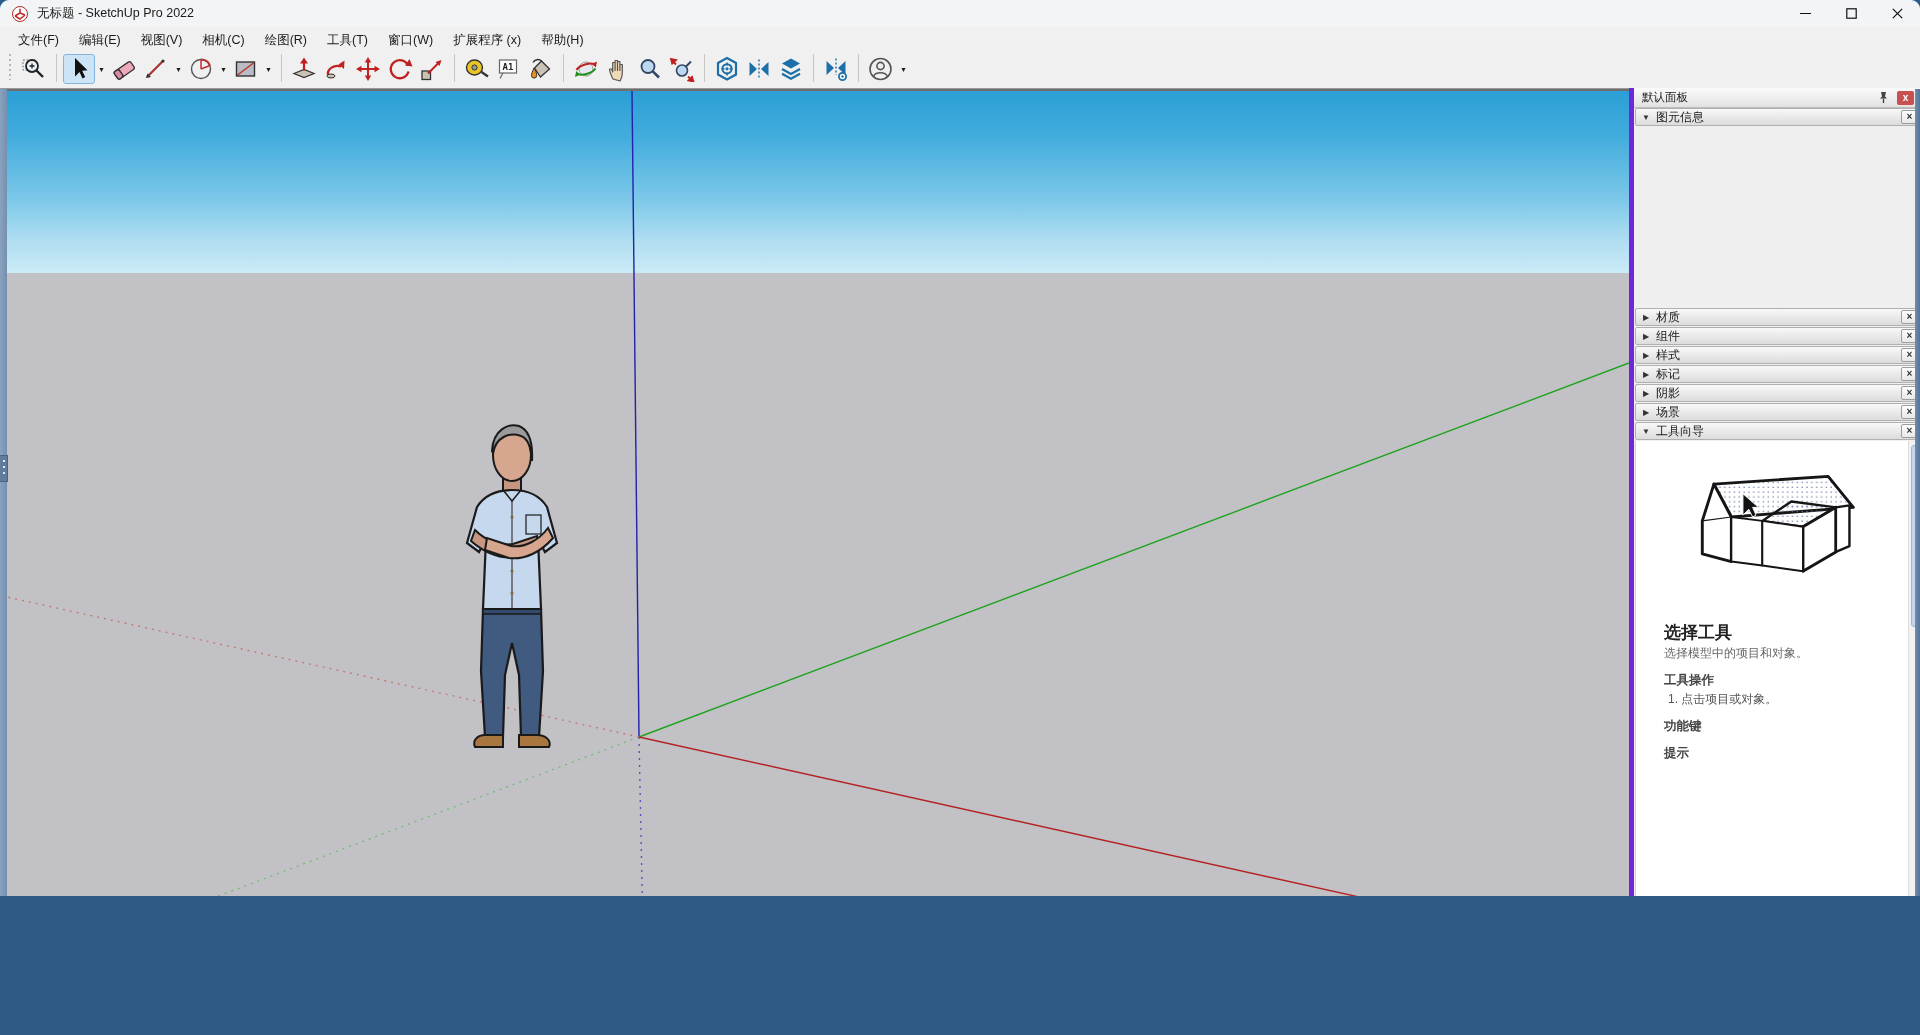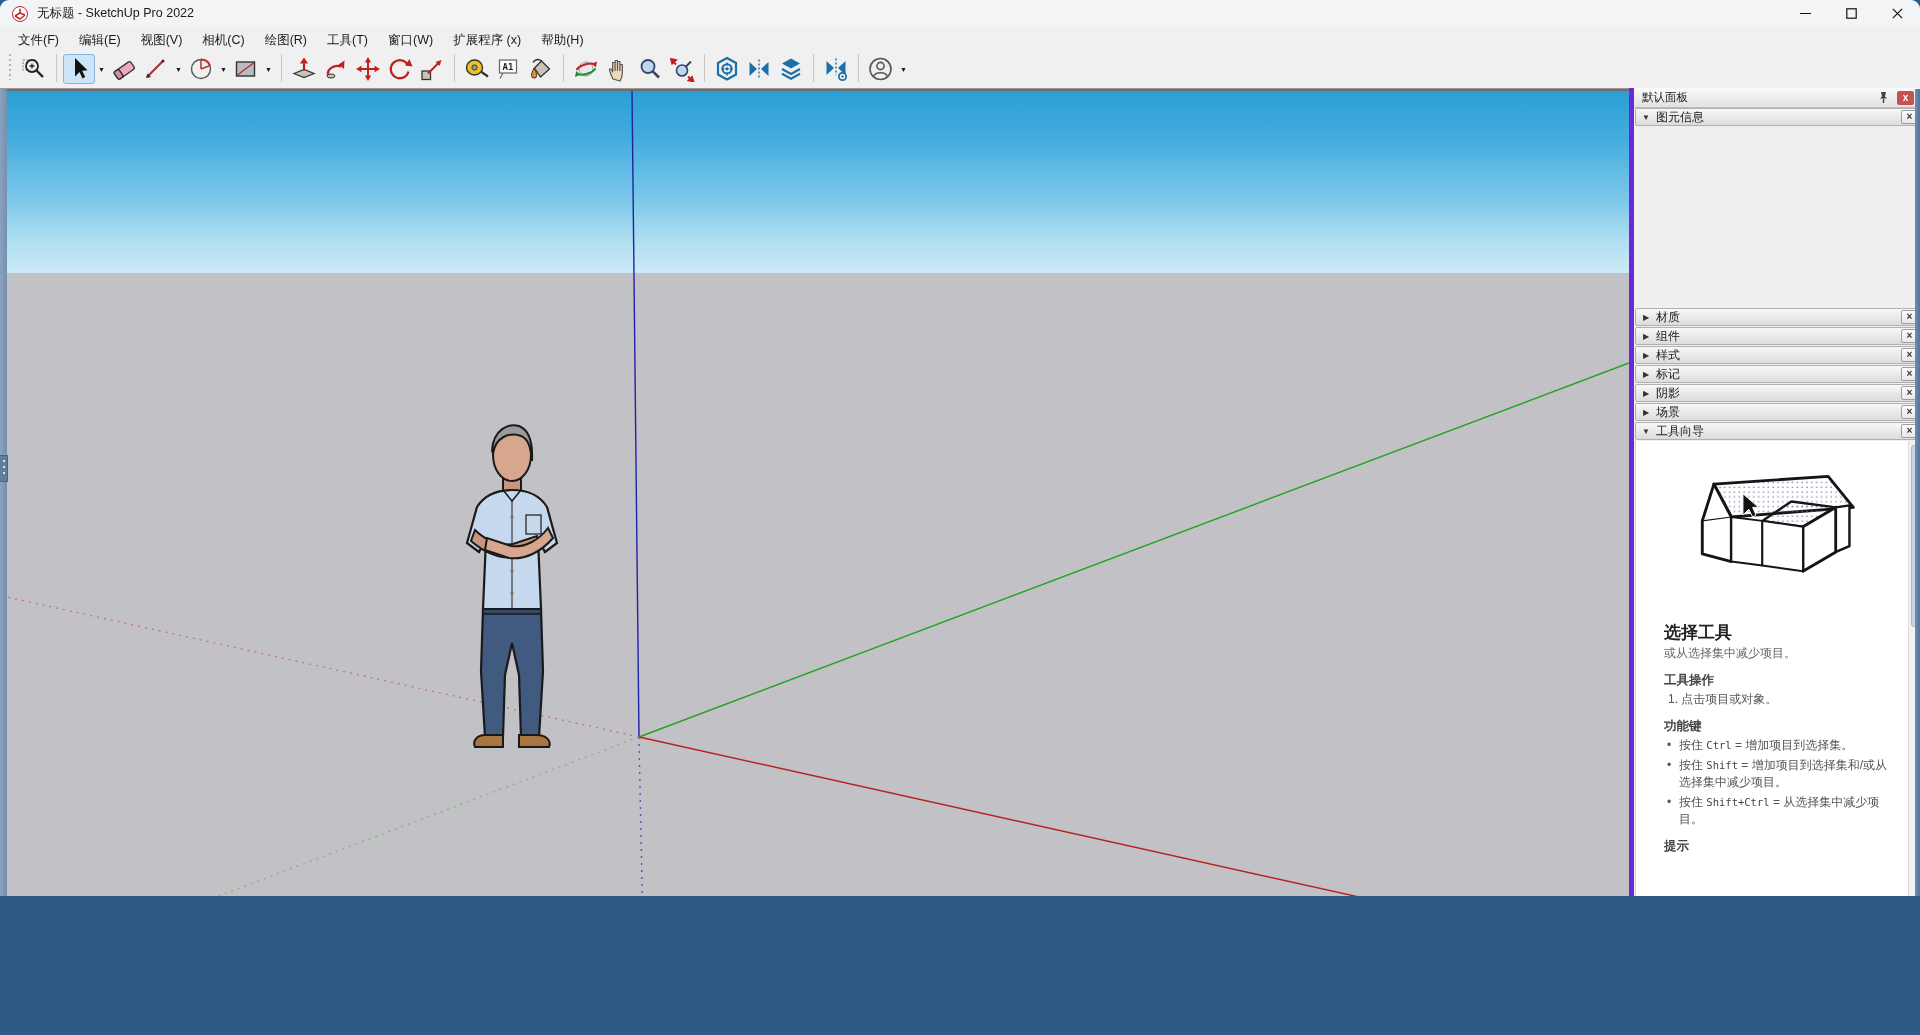--- a/index.html
+++ b/index.html
@@ -417,29 +417,24 @@
             <polygon points="196,52 210,50 210,92 196,98" stroke-width="2.5"></polygon>
             <line x1="214" y1="52" x2="210" y2="50" stroke-width="2"></line>
           </g>
           <g transform="translate(100,38)">
             <polygon points="0,0 0,22 6,16 10,24 13.5,22 10,14 16,14" fill="#111" stroke="#f5f5f5" stroke-width="1"></polygon>
           </g>
         </svg>
       </div>
       <div class="inst-body">
         <h1>选择工具</h1>
-        <div class="inst-sub">或从选择集中减少项目。</div>
+        <div class="inst-sub">选择模型中的项目和对象。</div>
         <h2>工具操作</h2>
         <p class="step">1. 点击项目或对象。</p>
         <h2>功能键</h2>
-        <ul class="inst-list" id="modifiers">
-            <li><span>按住 </span><span class="kbd">Ctrl</span><span> = 增加项目到选择集。</span></li>
-            <li><span>按住 </span><span class="kbd">Shift</span><span> = 增加项目到选择集和/或从选择集中减少项目。</span></li>
-            <li><span>按住 </span><span class="kbd">Shift+Ctrl</span><span> = 从选择集中减少项目。</span></li>
-          </ul>
         <h2>提示</h2>
       </div>
       <div class="inst-scroll">
         <div class="inst-thumb"></div>
         <div class="inst-down">▼</div>
       </div>
     </div>
     <div class="panel-rest"></div>
   </div>
 

